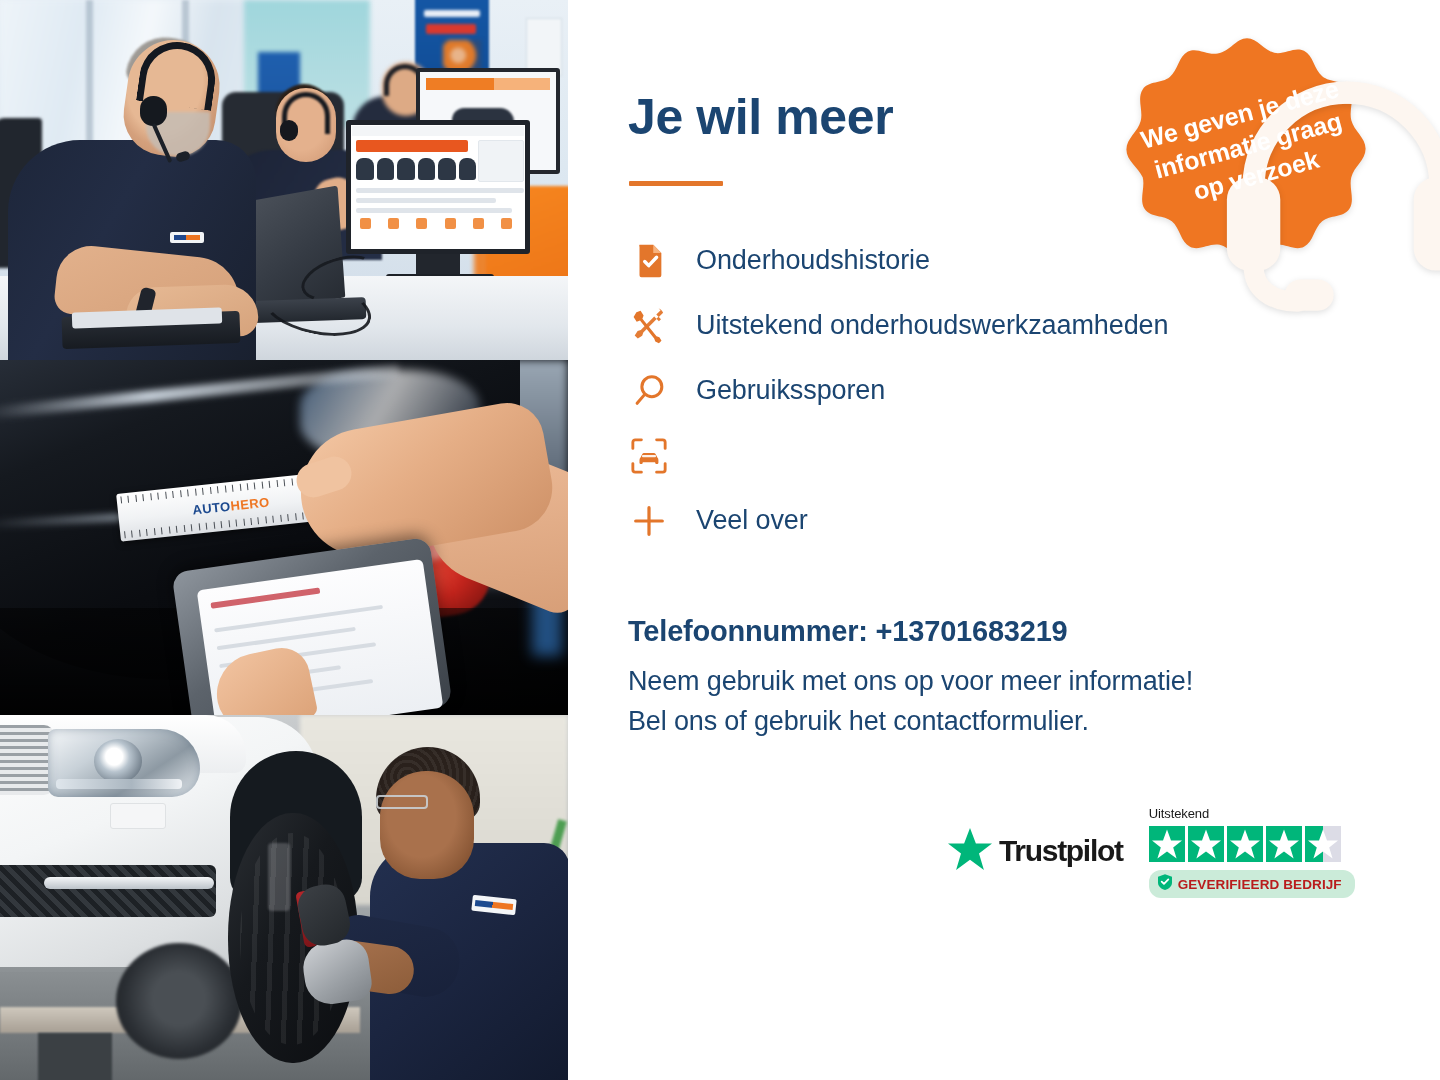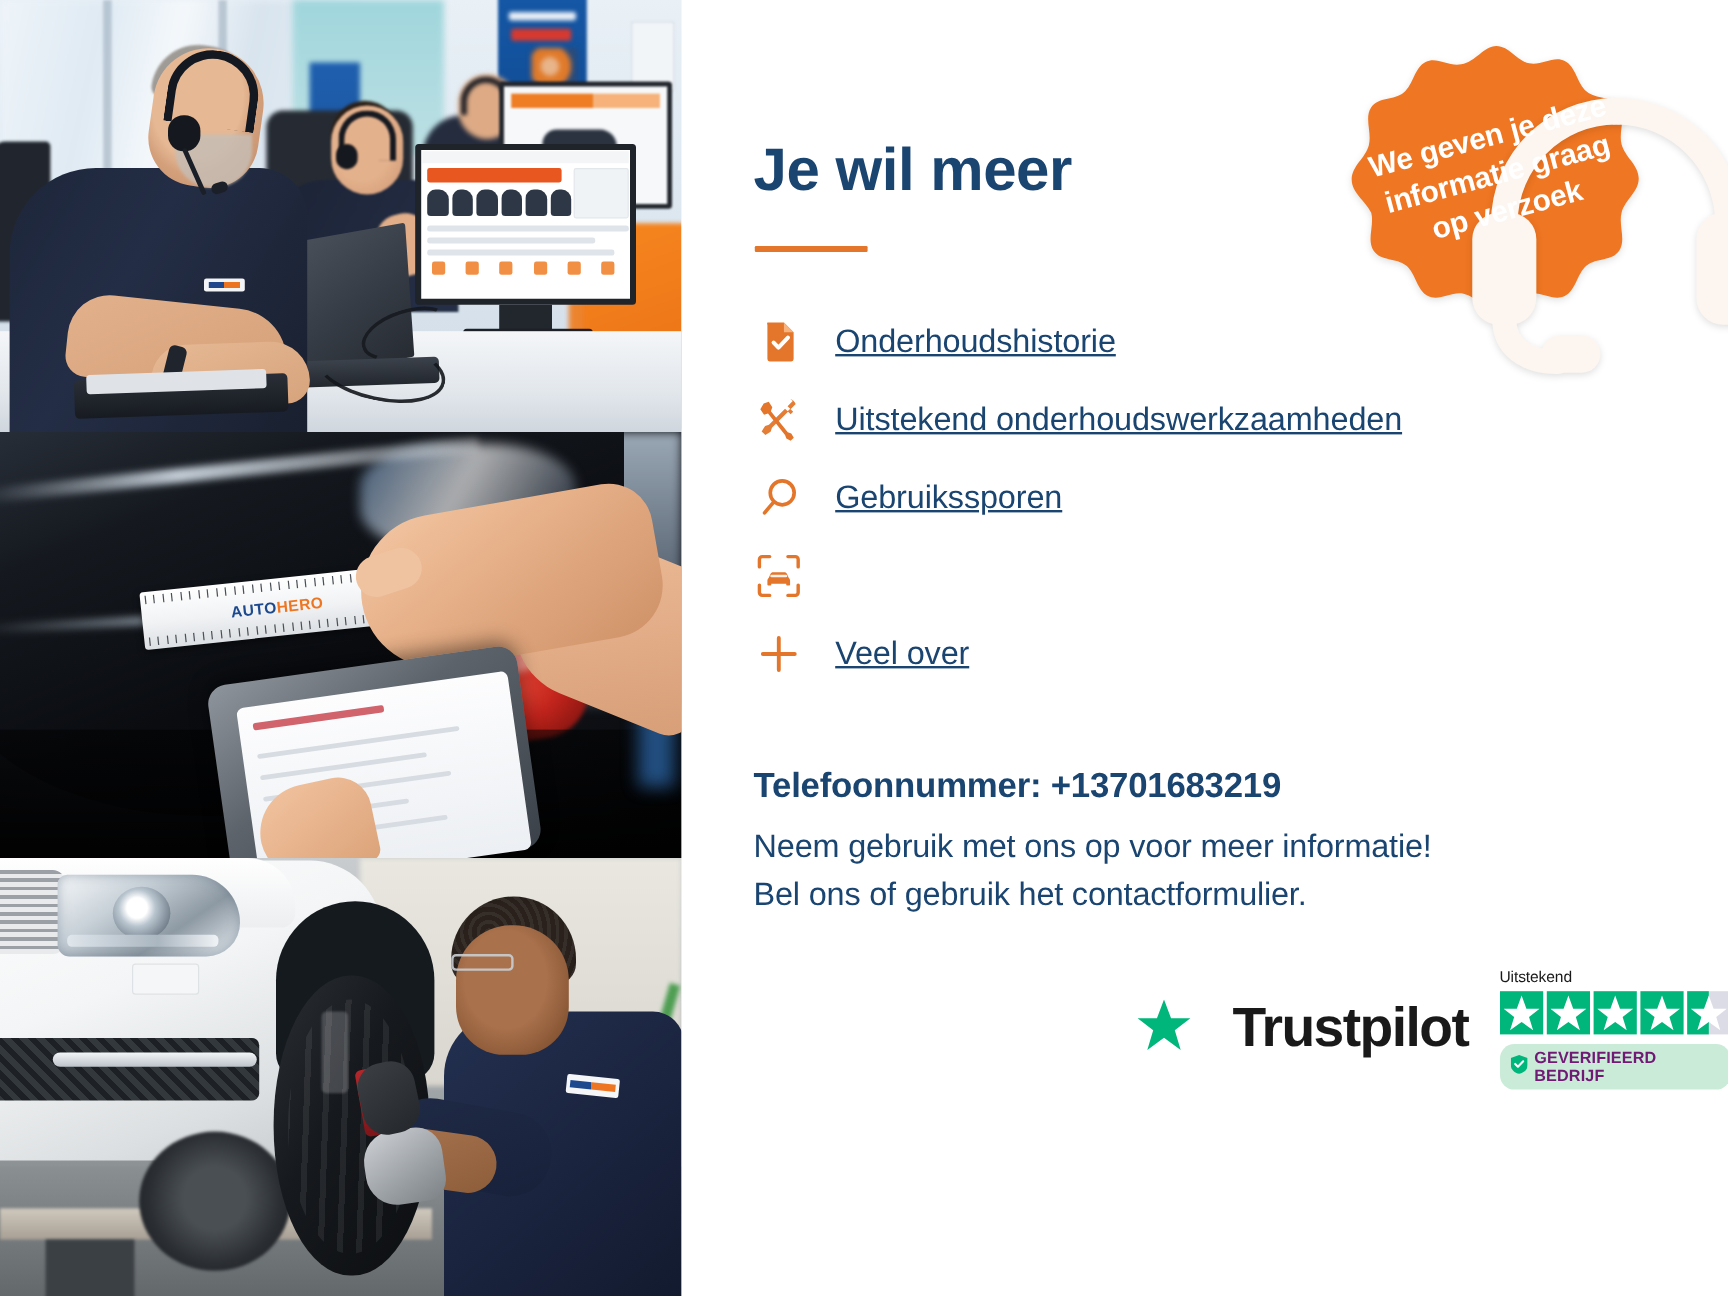--- a/index.html
+++ b/index.html
@@ -592,21 +592,21 @@
     position: absolute; right: 16px; top: 162px; width: 16px; height: 72px;
     background: #e3c23a; filter: blur(2px);
   }
 
   
   .content {
     position: relative;
     flex: 1 1 auto;
     height: 1080px;
     background: #ffffff;
-    padding: 108px 0 0 60px;
+    padding: 84px 0 0 60px;
   }
 
   .headline {
     font-size: 50px;
     line-height: 1.34;
     font-weight: bold;
     color: #1B4571;
     letter-spacing: -0.4px;
     max-width: 470px;
   }
@@ -635,21 +635,20 @@
     flex: 0 0 42px;
     display: flex;
     align-items: center;
     justify-content: center;
   }
   .feature-label {
     font-size: 27px;
     color: #1B4571;
     letter-spacing: -0.1px;
     white-space: nowrap;
-    text-decoration: underline;
   }
 
   .phone-line {
     margin-top: 62px;
     font-size: 29px;
     font-weight: bold;
     color: #1B4571;
     letter-spacing: -0.2px;
   }
   .contact-text {
@@ -696,25 +695,24 @@
     display: flex;
     align-items: center;
     gap: 26px;
   }
   .tp-logo {
     display: flex;
     align-items: center;
     gap: 7px;
   }
   .tp-logo-text {
-    font-size: 46px;
+    font-size: 30px;
     font-weight: bold;
     color: #191919;
     letter-spacing: -1.3px;
-    margin-left: 28px;
   }
   .tp-right { padding-top: 2px; }
   .tp-rating-label {
     font-size: 13px;
     color: #191919;
     margin-bottom: 5px;
     letter-spacing: -0.1px;
   }
   .tp-stars { display: flex; gap: 3px; }
   .tp-star {
@@ -734,21 +732,21 @@
     display: inline-flex;
     align-items: center;
     gap: 6px;
     background: #CBEBD9;
     border-radius: 12px;
     padding: 4px 13px 4px 9px;
   }
   .tp-verified-label {
     font-size: 13.5px;
     font-weight: bold;
-    color: #701a75;
+    color: #b91c1c;
     letter-spacing: 0.1px;
   }
 </style>
 </head>
 <body>
 
 <div class="page">
 
   <div class="photo-column">
 

